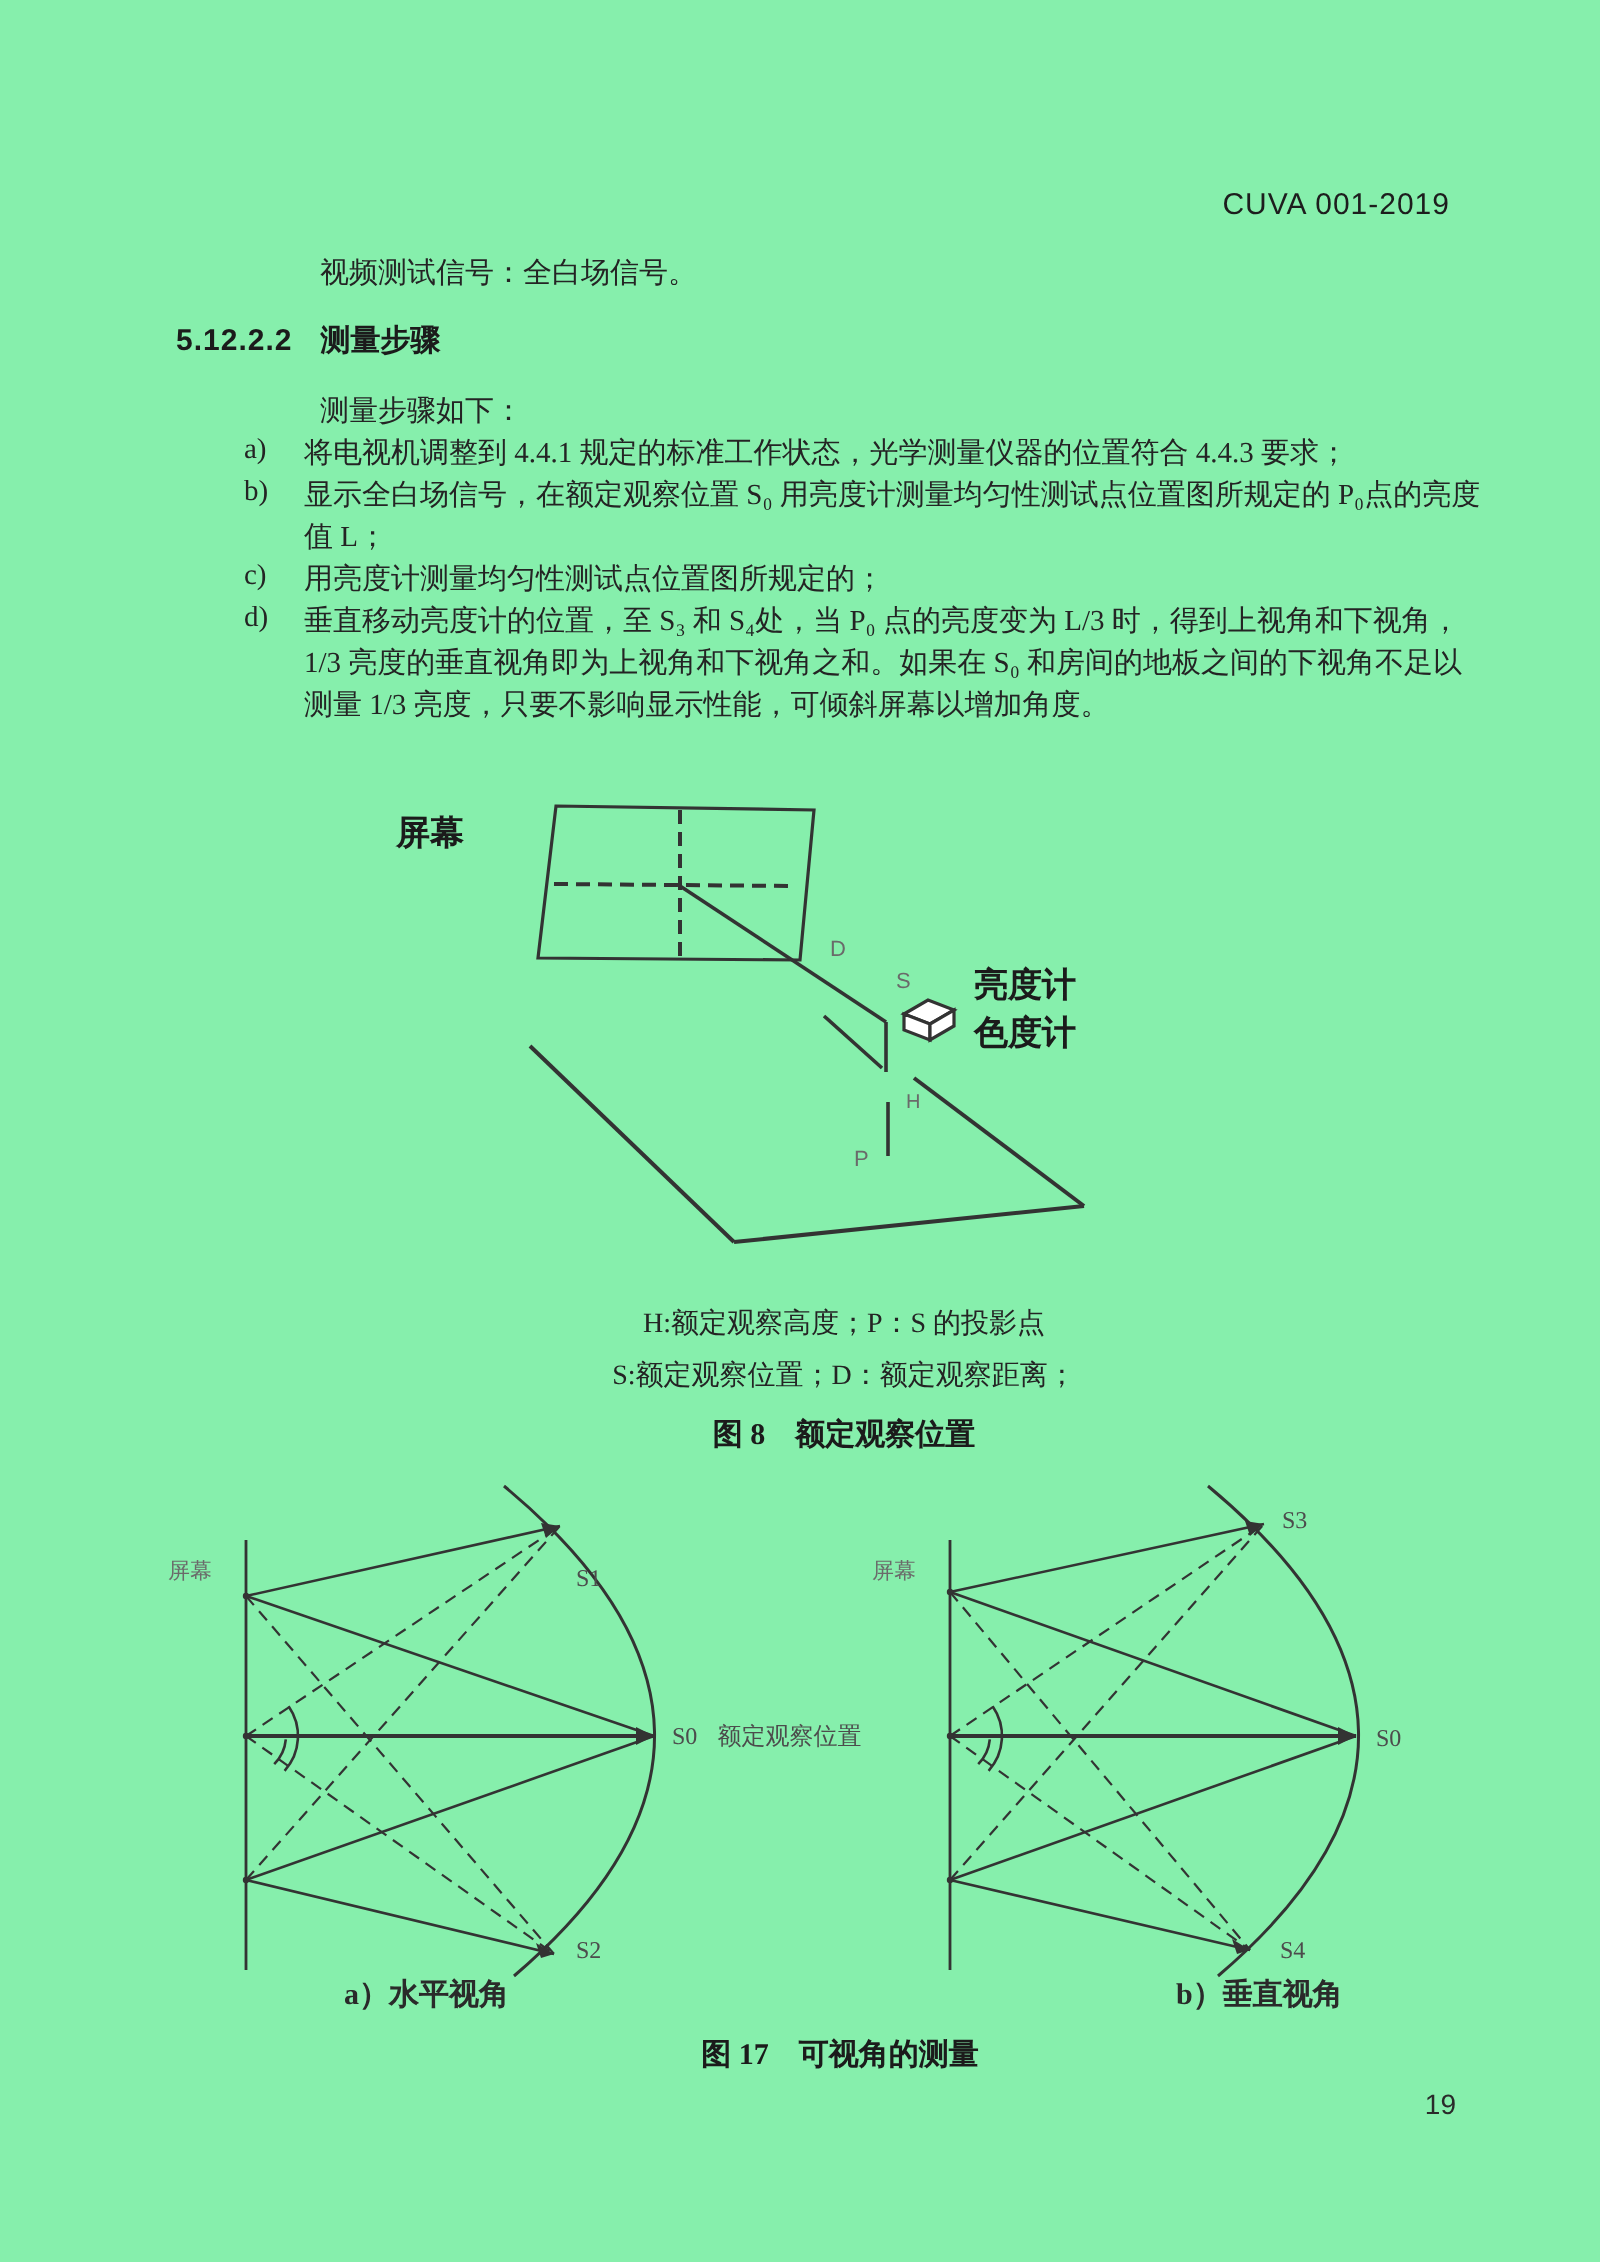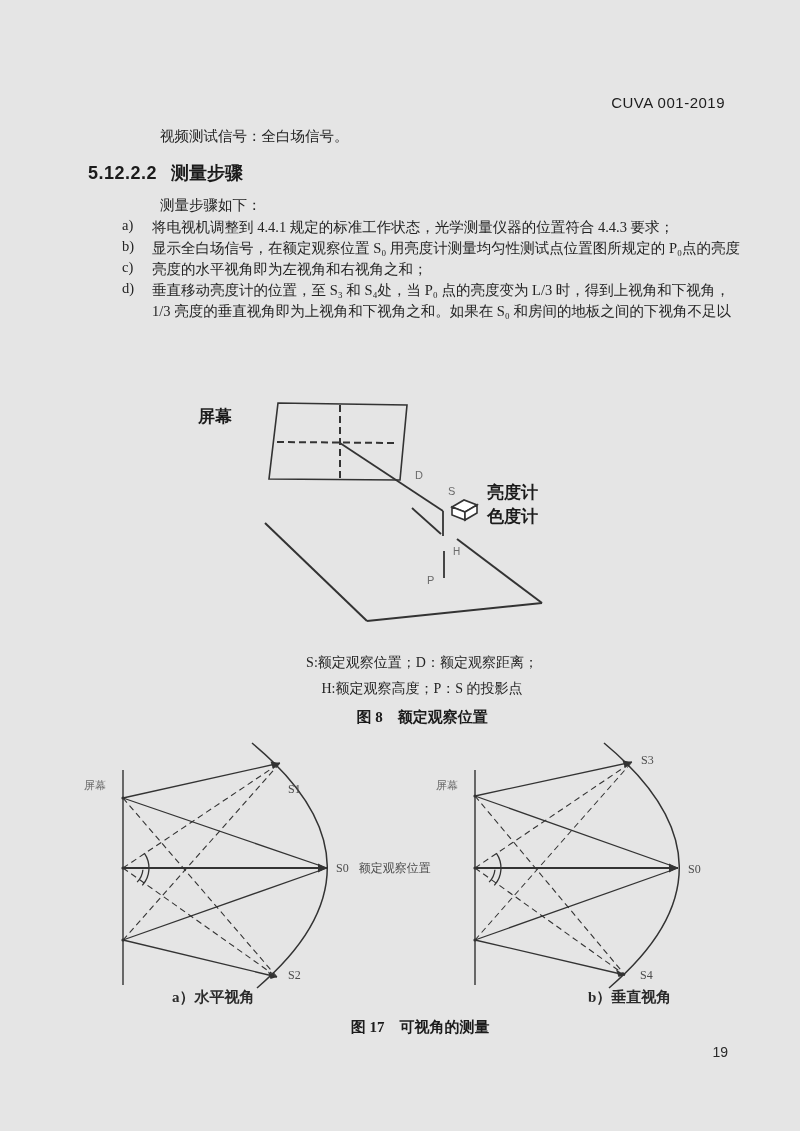--- a/index.html
+++ b/index.html
@@ -1,25 +1,25 @@
 <!DOCTYPE html>
 <html><head>
 <meta charset="utf-8">
 <style>
   html,body{margin:0;padding:0;background:#ffffff;}
   #page{
-    position:relative;width:800px;height:1131px;background:#e5e5e5;
+    position:relative;width:800px;height:1131px;background:#86efac;
     font-family:"Liberation Serif","DejaVu Serif",serif;
     color:#262626;overflow:hidden;
   }
   .abs{position:absolute;}
   .hdr{font-size:15px;letter-spacing:.5px;color:#1d1d1d;
        font-family:"Liberation Sans","DejaVu Sans",sans-serif;}
   .body-text{font-size:14.5px;color:#242424;margin-left:40px;}
-  .heading{font-size:18px;font-weight:bold;color:#1b1b1b;}
+  .heading{font-size:15px;font-weight:bold;color:#1b1b1b;}
   .heading .num{font-family:"Liberation Sans","DejaVu Sans",sans-serif;letter-spacing:.5px;margin-right:14px;font-weight:bold;}
   .step-row{display:flex;align-items:flex-start;}
   .step-marker{width:30px;flex:0 0 30px;font-size:14.5px;color:#242424;}
   .step-lines{flex:1;}
   .step-line{font-size:14.5px;line-height:21px;white-space:nowrap;color:#242424;}
   .fig-label-big{font-size:17px;font-weight:bold;color:#1b1b1b;}
   .fig-label-small{font-size:11px;color:#6a6a6a;
        font-family:"Liberation Sans","DejaVu Sans",sans-serif;}
   .fig-label-med{font-size:12px;color:#4c4c4c;}
   .legend-block{width:480px;text-align:center;}
@@ -49,33 +49,35 @@
     <div class="step-row">
       <span class="step-marker">a)</span>
       <div class="step-lines">
         <div class="step-line">将电视机调整到 4.4.1 规定的标准工作状态，光学测量仪器的位置符合 4.4.3 要求；</div>
       </div>
     </div>
     <div class="step-row">
       <span class="step-marker">b)</span>
       <div class="step-lines">
         <div class="step-line">显示全白场信号，在额定观察位置 S₀ 用亮度计测量均匀性测试点位置图所规定的 P₀点的亮度</div>
+        <div class="step-line">值 L；</div>
       </div>
     </div>
     <div class="step-row">
       <span class="step-marker">c)</span>
       <div class="step-lines">
-        <div class="step-line">亮度的水平视角即为左视角和右视角之和；</div>
+        <div class="step-line">用亮度计测量均匀性测试点位置图所规定的；</div>
       </div>
     </div>
     <div class="step-row">
       <span class="step-marker">d)</span>
       <div class="step-lines">
         <div class="step-line">垂直移动亮度计的位置，至 S₃ 和 S₄处，当 P₀ 点的亮度变为 L/3 时，得到上视角和下视角，</div>
         <div class="step-line">1/3 亮度的垂直视角即为上视角和下视角之和。如果在 S₀ 和房间的地板之间的下视角不足以</div>
+        <div class="step-line">测量 1/3 亮度，只要不影响显示性能，可倾斜屏幕以增加角度。</div>
       </div>
     </div>
   </div>
 
   <div class="abs" style="top:393px;left:185px;width:420px;height:240px;">
     <svg width="420" height="240" viewBox="0 0 420 240">
 
       <polygon points="93,10 222,12 215,87 84,86" fill="none" stroke="#333" stroke-width="1.6"></polygon>
 
       <line x1="92" y1="49" x2="212" y2="50" stroke="#333" stroke-width="2" stroke-dasharray="7,4"></line>
@@ -101,22 +103,22 @@
     <span class="abs fig-label-big" style="top:12px;left:13px;">屏幕</span>
     <span class="abs fig-label-small" style="top:76px;left:230px;">D</span>
     <span class="abs fig-label-small" style="top:92px;left:263px;">S</span>
     <span class="abs fig-label-big" style="top:88px;left:302px;">亮度计</span>
     <span class="abs fig-label-big" style="top:112px;left:302px;">色度计</span>
     <span class="abs fig-label-small" style="top:153px;left:268px;font-size:10px;">H</span>
     <span class="abs fig-label-small" style="top:181px;left:242px;">P</span>
   </div>
 
   <div class="abs legend-block" style="top:650px;left:182px;">
+    <div class="legend-line">H:额定观察高度；P：S 的投影点</div>
     <div class="legend-line">S:额定观察位置；D：额定观察距离；</div>
-    <div class="legend-line">H:额定观察高度；P：S 的投影点</div>
   </div>
   <div class="abs fig-caption" style="top:708px;left:182px;width:480px;">图 8　额定观察位置</div>
 
   <div class="abs" style="top:742px;left:60px;width:380px;height:268px;">
     <svg width="360" height="250" viewBox="0 0 360 250">
 
       <line x1="63" y1="28" x2="63" y2="243" stroke="#333" stroke-width="1.4"></line>
 
       <path d="M 192,1 Q 340,124 197,246" fill="none" stroke="#333" stroke-width="1.5"></path>
 

